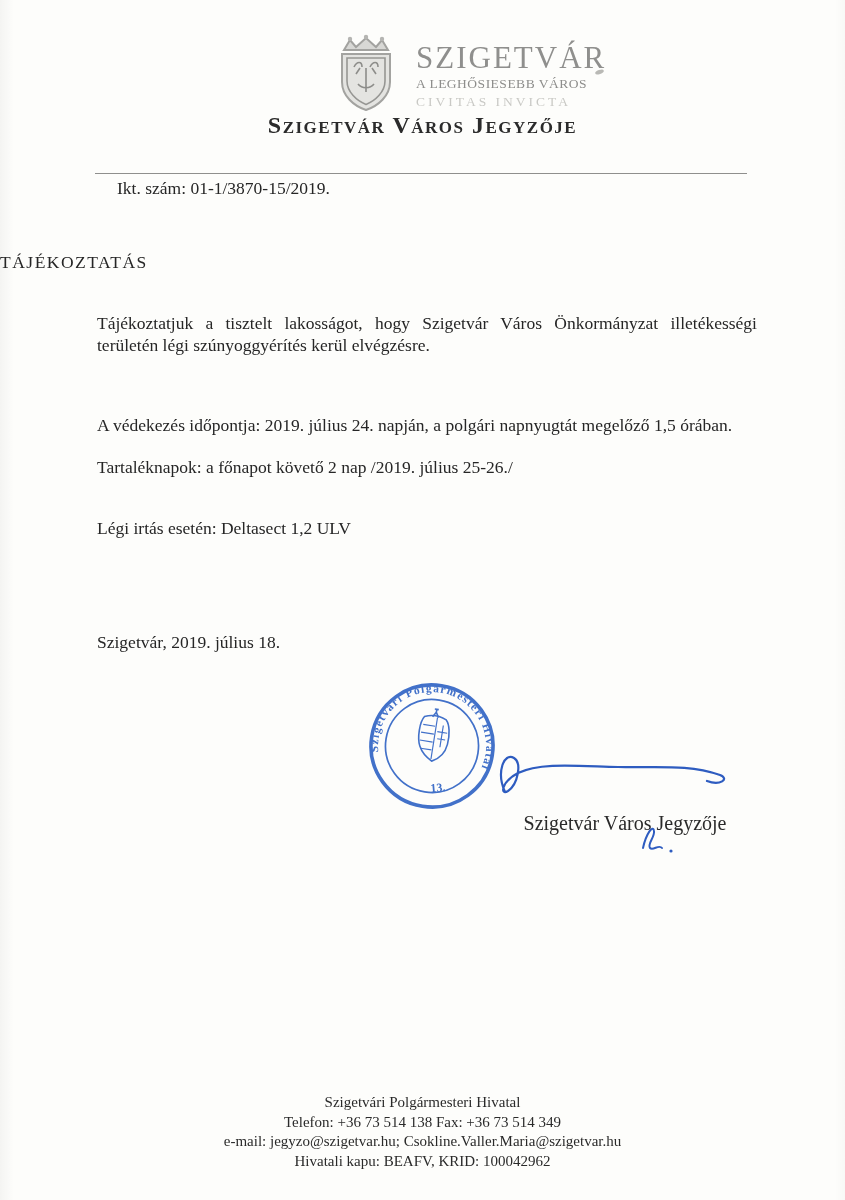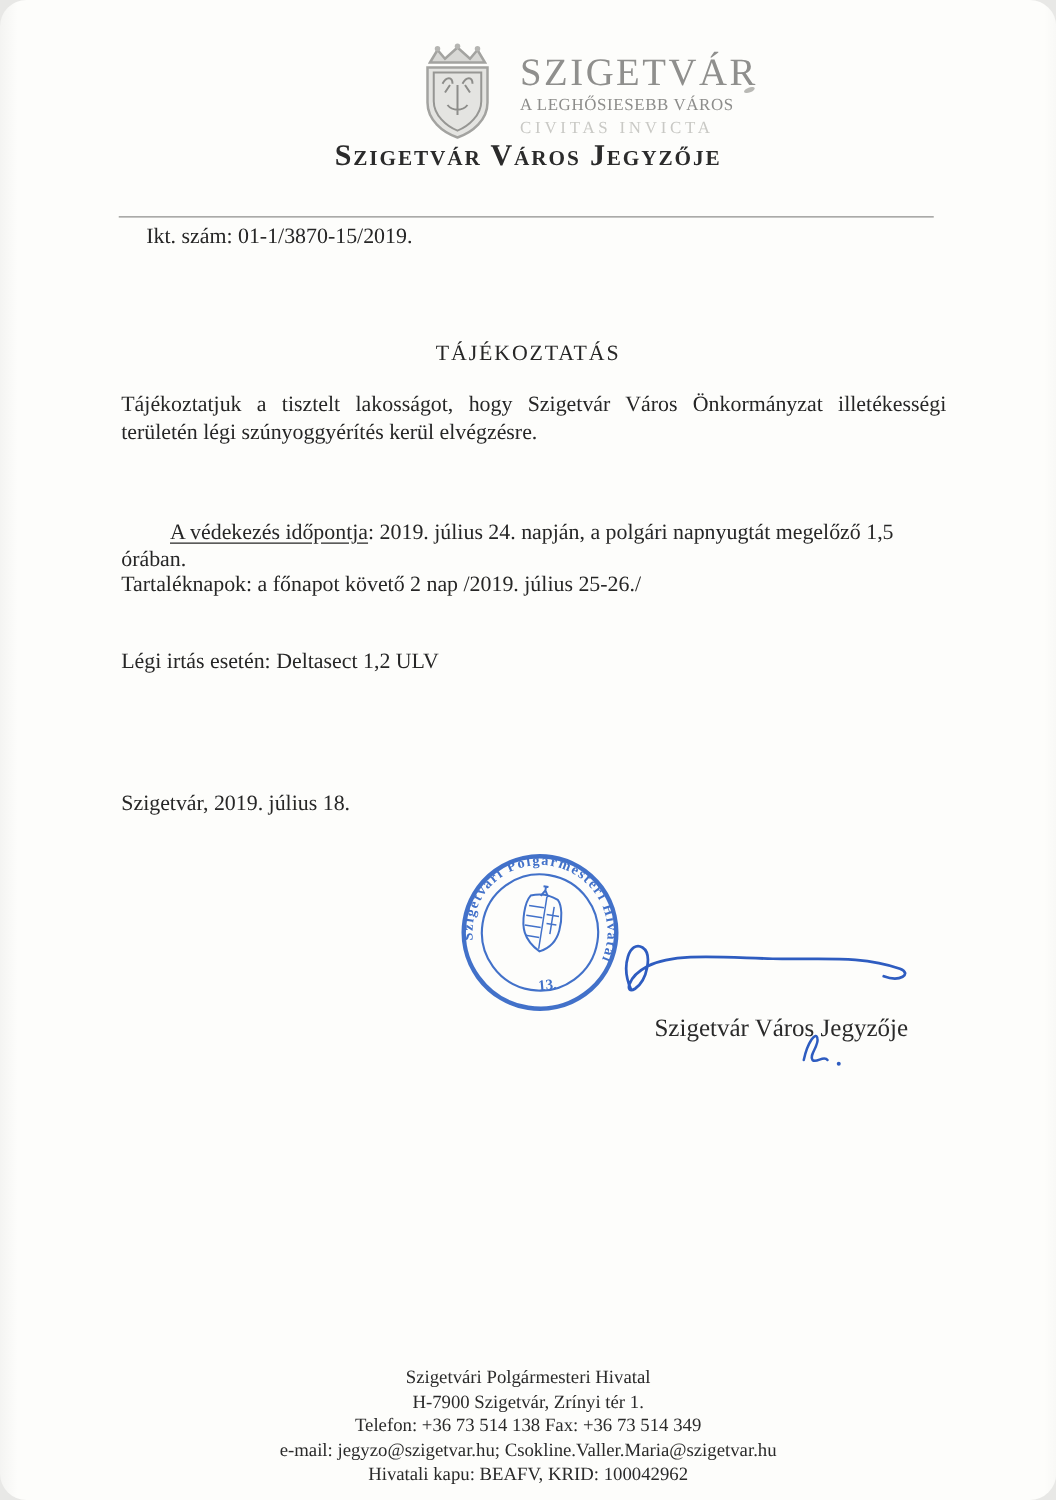--- a/index.html
+++ b/index.html
@@ -6,21 +6,20 @@
   .page{
     position:relative;
     width:845px;height:1200px;
     margin:0 auto;
     background:#fdfdfb;
     background-image:linear-gradient(90deg, rgba(0,0,0,0.035) 0, rgba(0,0,0,0) 14px),
                      linear-gradient(270deg, rgba(0,0,0,0.02) 0, rgba(0,0,0,0) 10px);
     font-family:"Liberation Serif","DejaVu Serif",serif;
     color:#262626;
     overflow:hidden;
-    border-radius:21px;
   }
   .abs{position:absolute;}
   
   .logo-text-name{
     font-size:31px;letter-spacing:2px;color:#8f8f8d;line-height:1;
   }
   .logo-text-sub{
     font-size:13.5px;letter-spacing:0.5px;color:#8d8d8b;line-height:1;margin-top:4px;
   }
   .logo-text-motto{
@@ -30,29 +29,29 @@
     left:0;right:0;top:112px;text-align:center;
     font-variant:small-caps;font-weight:bold;
     font-size:24px;letter-spacing:1.5px;color:#2b2b2b;
   }
   .rule{
     left:95px;top:173px;width:652px;height:0;
     border-top:1.5px solid #8f8f8d;
   }
   .ref-line{left:97px;top:178px;font-size:17.5px;margin-left:20px;}
   .doc-title{
-    left:0;right:0;top:252px;text-align:center;
-    font-size:17.5px;letter-spacing:1.5px;margin-top:20px;
+    left:0;right:0;top:252px;
+    font-size:17.5px;letter-spacing:1.5px;
   }
   
   .para{
     left:97px;width:660px;font-size:17.5px;line-height:22px;
   }
   .justify{text-align:justify;}
-  .u{text-decoration:underline;text-underline-offset:3px;margin-left:39px;}
+  .u{text-underline-offset:3px;}
   
   .stamp-svg{left:366px;top:680px;}
   .sig-svg{left:460px;top:738px;}
   .squiggle-svg{left:633px;top:818px;}
   .sig-name{
     left:420px;width:410px;top:790px;text-align:center;
     font-size:20px;font-weight:bold;color:#222;
   }
   .sig-title{
     left:420px;width:410px;top:812px;text-align:center;
@@ -145,19 +144,18 @@
 
   <div class="abs sig-title">Szigetvár Város Jegyzője</div>
 
   <svg class="abs squiggle-svg" width="46" height="42" viewBox="0 0 46 42">
     <path d="M10 30 C13 16 20 6 21 13 C22 19 14 26 17 30 C20 33 26 26 29 30" fill="none" stroke="#2e5cc0" stroke-width="2" stroke-linecap="round"></path>
     <circle cx="38" cy="33" r="1.6" fill="#2e5cc0"></circle>
   </svg>
 
   <div class="abs footer">
     <div>Szigetvári Polgármesteri Hivatal</div>
-    <div>H-7900 Szigetvár, Zrínyi tér 1.</div>
     <div>Telefon: +36 73 514 138 Fax: +36 73 514 349</div>
     <div>e-mail: jegyzo@szigetvar.hu; Csokline.Valler.Maria@szigetvar.hu</div>
     <div>Hivatali kapu: BEAFV, KRID: 100042962</div>
   </div>
 
 </div>
 
 </body></html>

